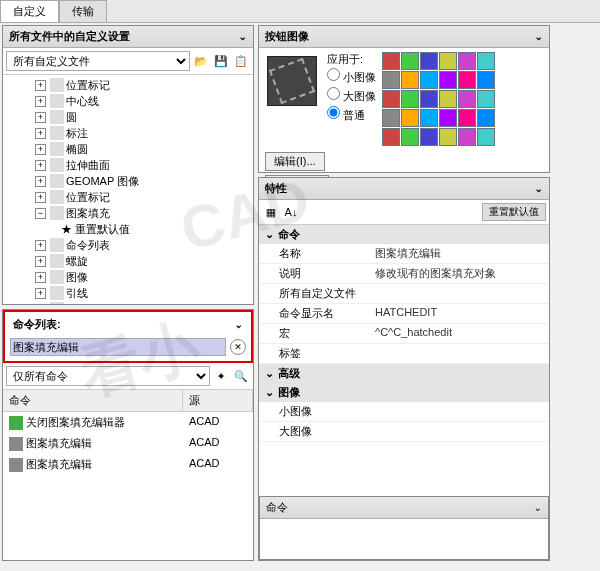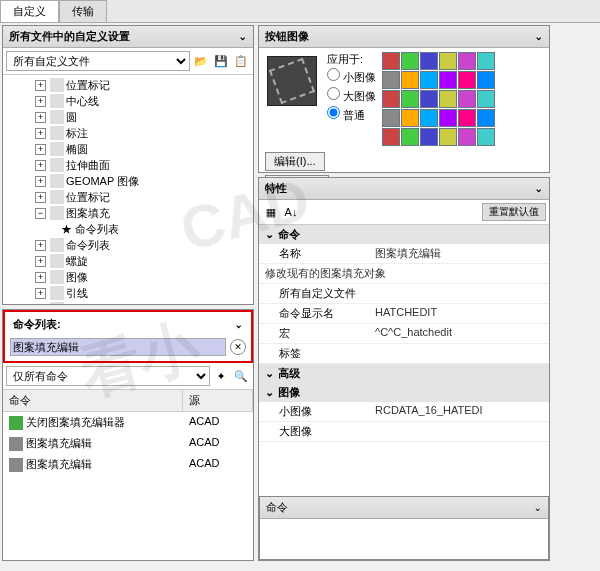--- a/index.html
+++ b/index.html
@@ -129,21 +129,21 @@
             <span>位置标记</span>
           </div>
           <div class="tree-item">
             <span class="indent" style="width:30px"></span>
             <span class="tree-toggle">−</span>
             <span class="tree-icon"></span>
             <span>图案填充</span>
           </div>
           <div class="tree-item">
             <span class="indent" style="width:56px"></span>
-            <span>★ 命令列表</span>
+            <span>★ 重置默认值</span>
           </div>
           <div class="tree-item">
             <span class="indent" style="width:30px"></span>
             <span class="tree-toggle">+</span>
             <span class="tree-icon"></span>
             <span>命令列表</span>
           </div>
           <div class="tree-item">
             <span class="indent" style="width:30px"></span>
             <span class="tree-toggle">+</span>
@@ -284,20 +284,21 @@
         <span class="icon-btn">A↓</span>
         <button class="reset-btn">重置默认值</button>
       </div>
       <div class="prop-body" id="propBody">
           <div class="prop-section"><span>⌄</span>命令</div>
           <div class="prop-row">
             <div class="prop-key">名称</div>
             <div class="prop-val">图案填充编辑</div>
           </div>
           <div class="prop-row">
+            <div class="prop-key">说明</div>
             <div class="prop-val">修改现有的图案填充对象</div>
           </div>
           <div class="prop-row">
             <div class="prop-key">所有自定义文件</div>
             <div class="prop-val"></div>
           </div>
           <div class="prop-row">
             <div class="prop-key">命令显示名</div>
             <div class="prop-val">HATCHEDIT</div>
           </div>
@@ -306,21 +307,20 @@
             <div class="prop-val">^C^C_hatchedit</div>
           </div>
           <div class="prop-row">
             <div class="prop-key">标签</div>
             <div class="prop-val"></div>
           </div>
           <div class="prop-section"><span>⌄</span>高级</div>
           <div class="prop-section"><span>⌄</span>图像</div>
           <div class="prop-row">
             <div class="prop-key">小图像</div>
-            <div class="prop-val">RCDATA_16_HATEDI</div>
           </div>
           <div class="prop-row">
             <div class="prop-key">大图像</div>
           </div>
         </div>
       <div class="cmd-panel">
         <div class="panel-header" style="font-weight:normal">
           <span>命令</span>
           <span class="chevron">⌄</span>
         </div>

